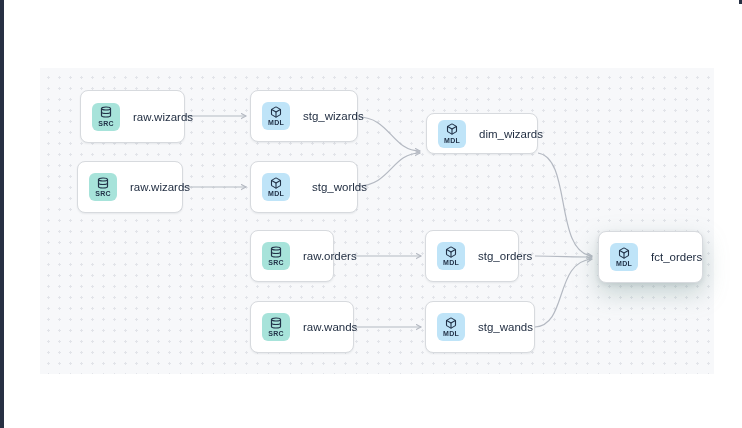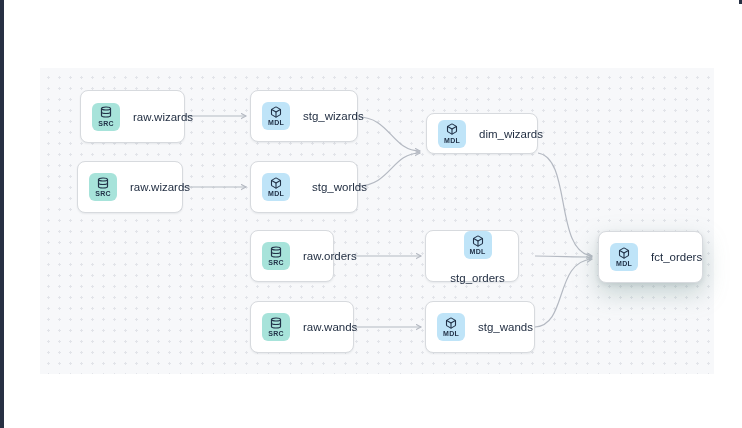--- a/index.html
+++ b/index.html
@@ -172,21 +172,21 @@
           <svg viewBox="0 0 24 24" fill="none" stroke="currentColor" stroke-width="2.2" stroke-linecap="round" stroke-linejoin="round">
             <path d="M21 8a2 2 0 0 0-1-1.73l-7-4a2 2 0 0 0-2 0l-7 4A2 2 0 0 0 3 8v8a2 2 0 0 0 1 1.73l7 4a2 2 0 0 0 2 0l7-4A2 2 0 0 0 21 16Z"></path>
             <path d="m3.3 7 8.7 5 8.7-5"></path>
             <path d="M12 22V12"></path>
           </svg>
         </span>
       <span class="badge-label">MDL</span>
     </span>
     <span class="node-label">stg_worlds</span>
   </div>
-    <div class="node" style="left: 425px; top: 230px; width: 94px; height: 52px; flex-direction: column;">
+    <div class="node" style="left: 425px; top: 230px; width: 94px; height: 52px;">
     <span class="badge mdl">
       <span class="badge-icon">
           <svg viewBox="0 0 24 24" fill="none" stroke="currentColor" stroke-width="2.2" stroke-linecap="round" stroke-linejoin="round">
             <path d="M21 8a2 2 0 0 0-1-1.73l-7-4a2 2 0 0 0-2 0l-7 4A2 2 0 0 0 3 8v8a2 2 0 0 0 1 1.73l7 4a2 2 0 0 0 2 0l7-4A2 2 0 0 0 21 16Z"></path>
             <path d="m3.3 7 8.7 5 8.7-5"></path>
             <path d="M12 22V12"></path>
           </svg>
         </span>
       <span class="badge-label">MDL</span>
     </span>

